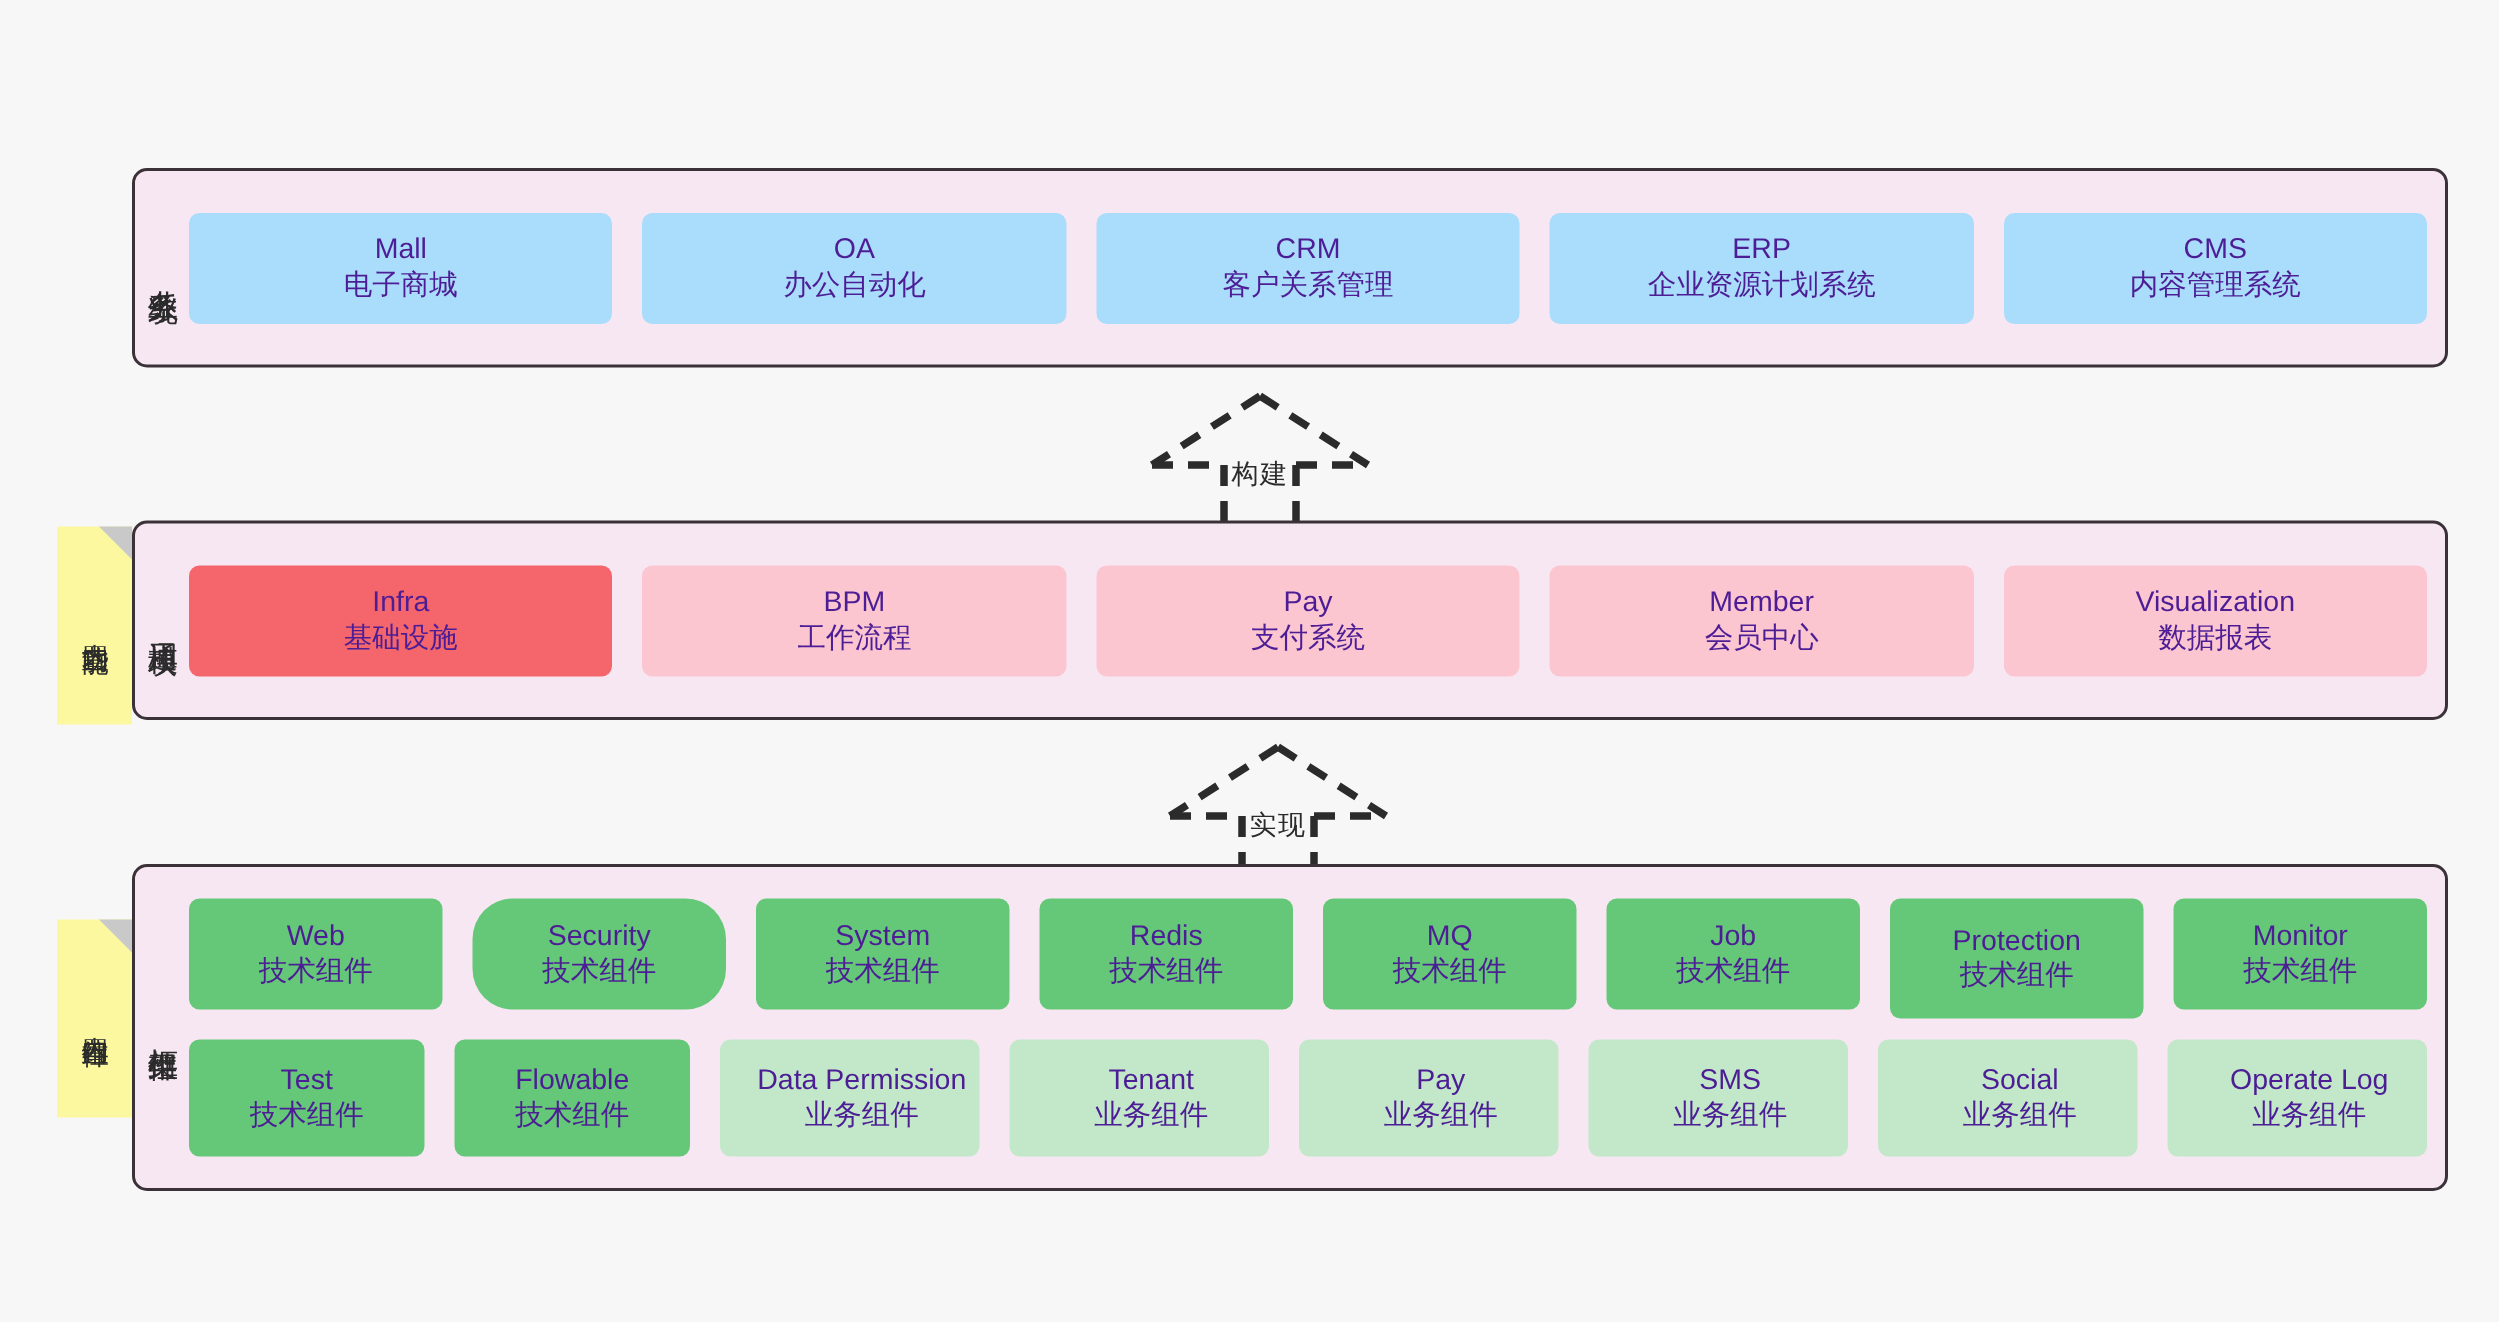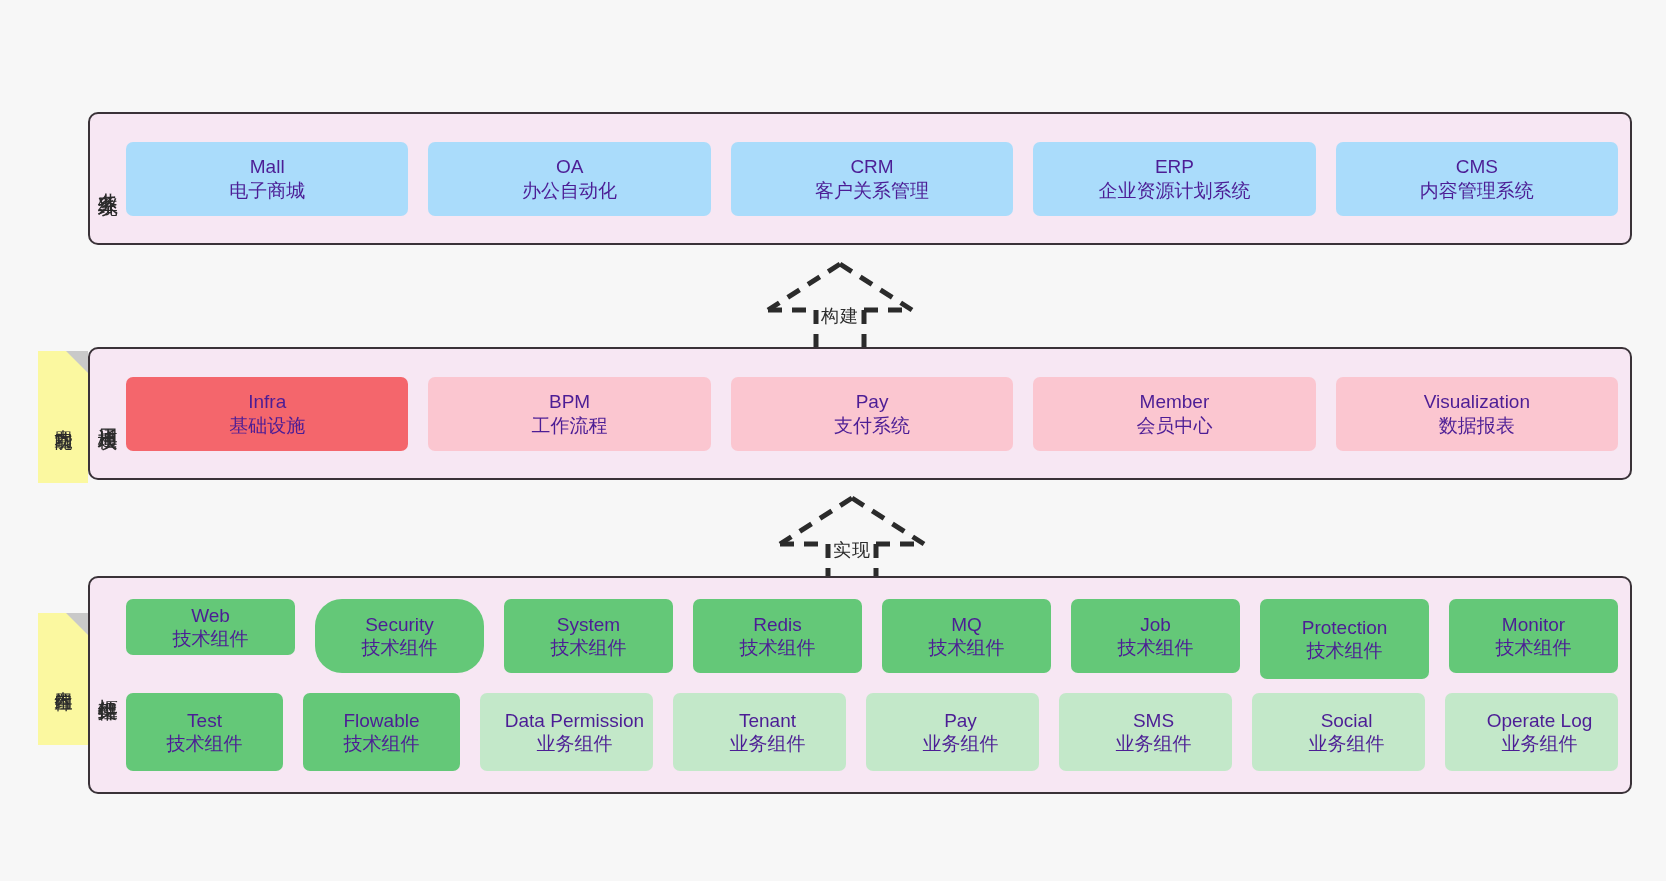--- a/index.html
+++ b/index.html
@@ -228,21 +228,21 @@
   <div class="note" id="note-builtin-component" style="left:38px; top:613px; width:50px; height:132px;">
     <span class="fold"></span>
     <span>内置组件</span>
   </div>
 
   <div class="layer" id="layer-framework" style="left:88px; top:576px; width:1544px; height:218px;">
     <div class="layer-title">框架组件</div>
     <div class="layer-body">
 
       <div class="row">
-        <div class="cell c-green" style="height:56px;">
+        <div class="cell c-green" style="height:74px;">
           <span class="t1">Web</span>
           <span class="t2">技术组件</span>
         </div>
         <div class="cell c-green" style="height:74px;border-radius:27px;">
           <span class="t1">Security</span>
           <span class="t2">技术组件</span>
         </div>
         <div class="cell c-green" style="height:74px;">
           <span class="t1">System</span>
           <span class="t2">技术组件</span>

